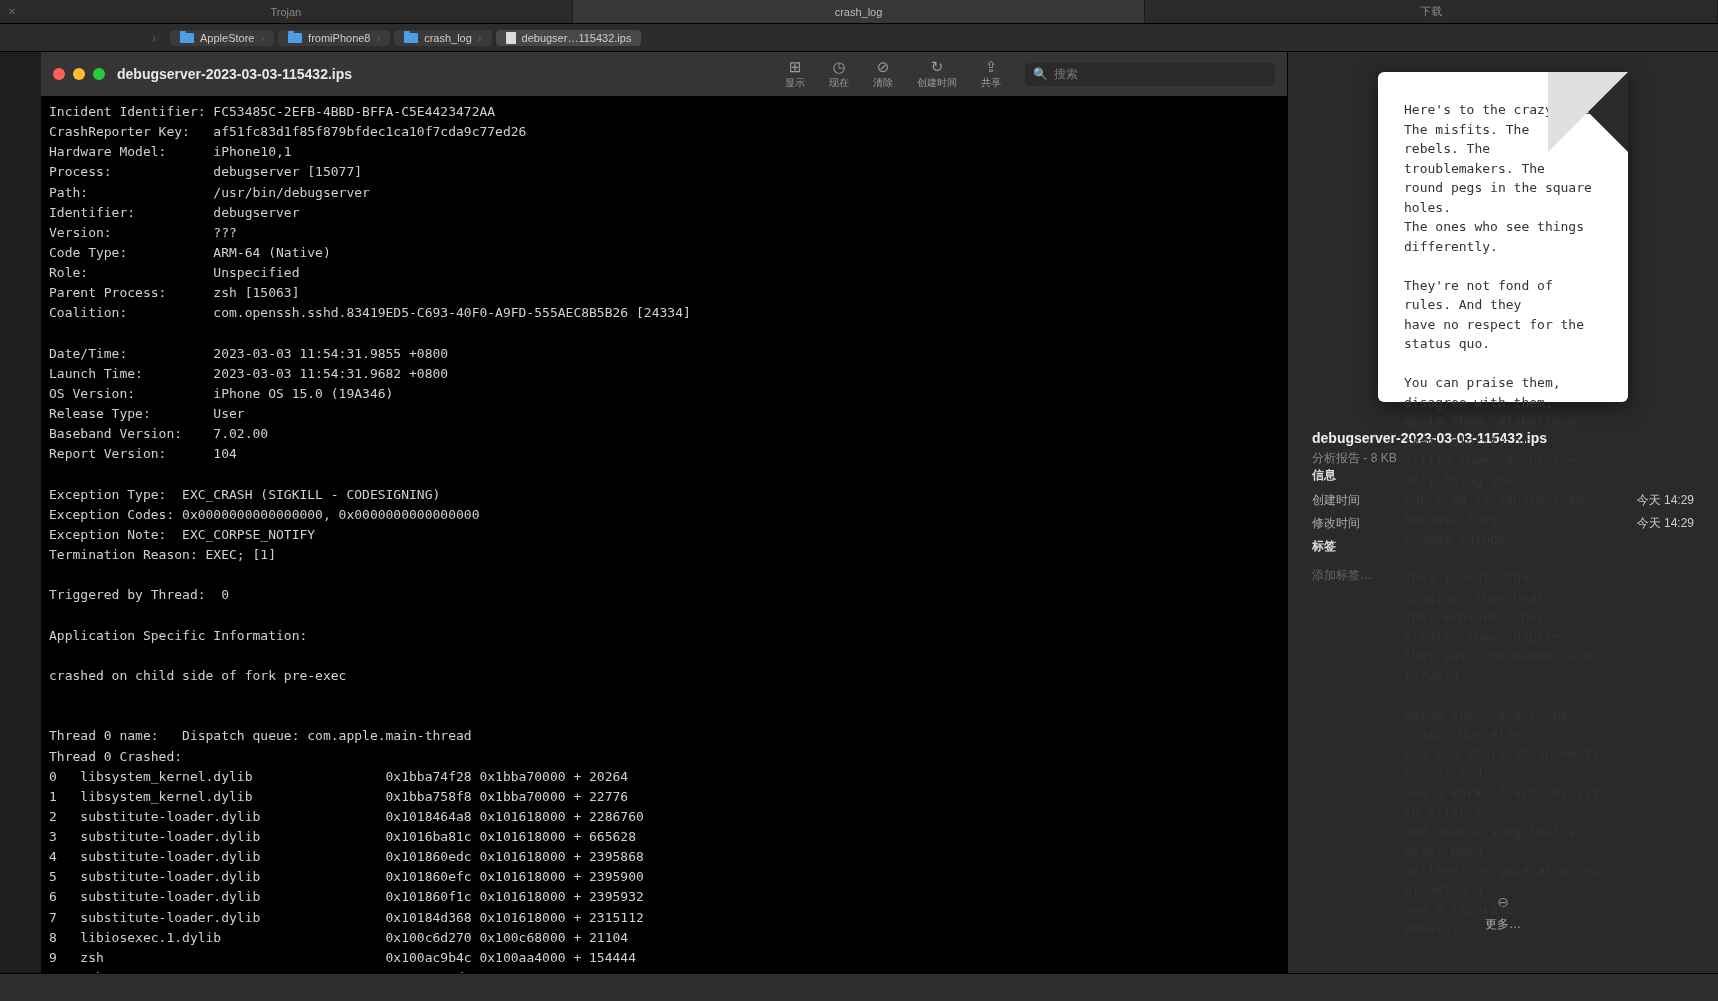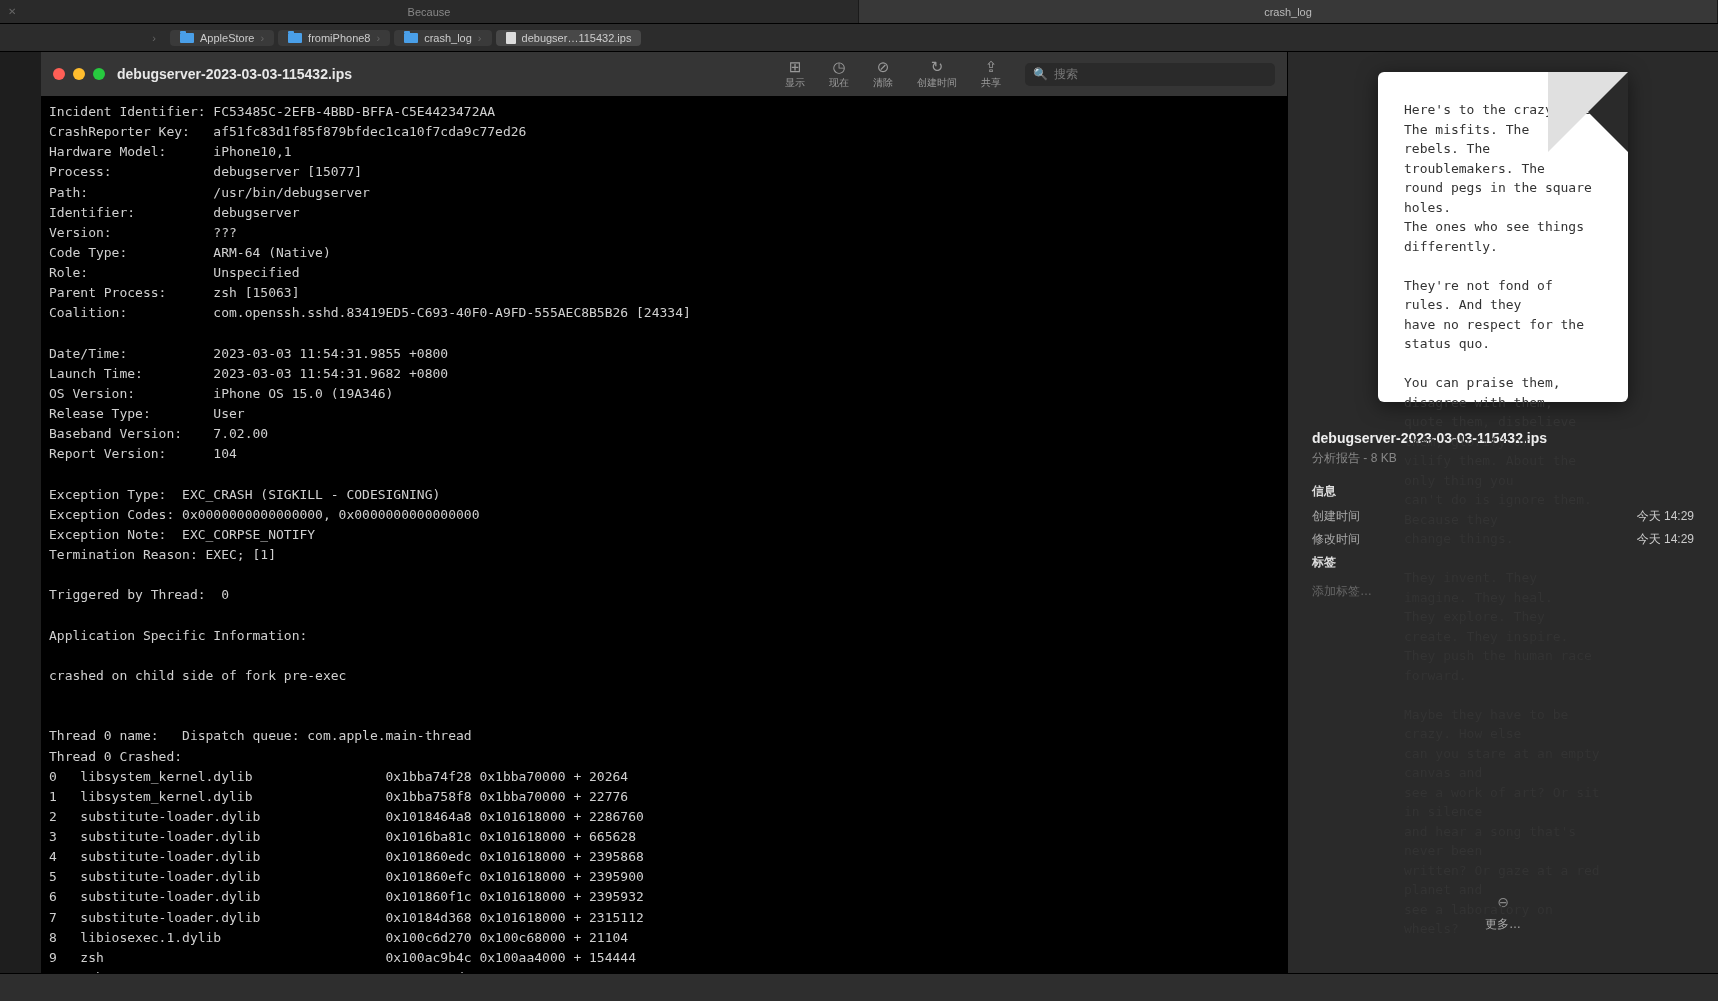--- a/index.html
+++ b/index.html
@@ -154,41 +154,44 @@
   transform: translateX(0);
 }
 .preview-text {
   font-family: "Menlo", monospace;
   font-size: 13px;
   line-height: 1.5;
   color: #333;
   white-space: pre-wrap;
 }
 .inspector h2 { font-size: 14px; font-weight: 600; color: #eee; margin-bottom: 4px; }
-.inspector .subtitle { font-size: 12px; color: #888; margin-bottom: 16px; }
+.inspector .subtitle { font-size: 12px; color: #888; margin-bottom: 0; }
 .inspector .section-label { font-size: 12px; font-weight: 600; color: #ddd; margin-top: 0; margin-bottom: 8px; }
 .inspector .info-row { display: flex; justify-content: space-between; font-size: 12px; color: #aaa; margin-bottom: 6px; }
 .inspector .info-row .val { color: #ccc; }
 .inspector .tag-input { font-size: 12px; color: #666; margin-top: 4px; }
 .inspector .more-area { margin-top: auto; text-align: center; padding-bottom: 20px; }
 .inspector .more-btn { color: #aaa; font-size: 12px; }
 .inspector .more-ico { color: #888; font-size: 14px; margin-bottom: 6px; }
 
 .footer-bar { height: 28px; background: #2e2e2e; border-top: 1px solid #000; }
 </style>
 </head>
 <body>
 
 <div class="top-tabs">
   <div class="top-tab">
     <span class="close">✕</span>
-    <span>Because</span>
+    <span>Trojan</span>
   </div>
   <div class="top-tab active">
     <span>crash_log</span>
+  </div>
+  <div class="top-tab">
+    <span>下载</span>
   </div>
 </div>
 
 <div class="path-bar">
   <div class="path-seg empty">
     <span class="chev">›</span>
   </div>
   <div class="path-seg">
     <span class="folder-icon"></span>
     <span>AppleStore</span>

